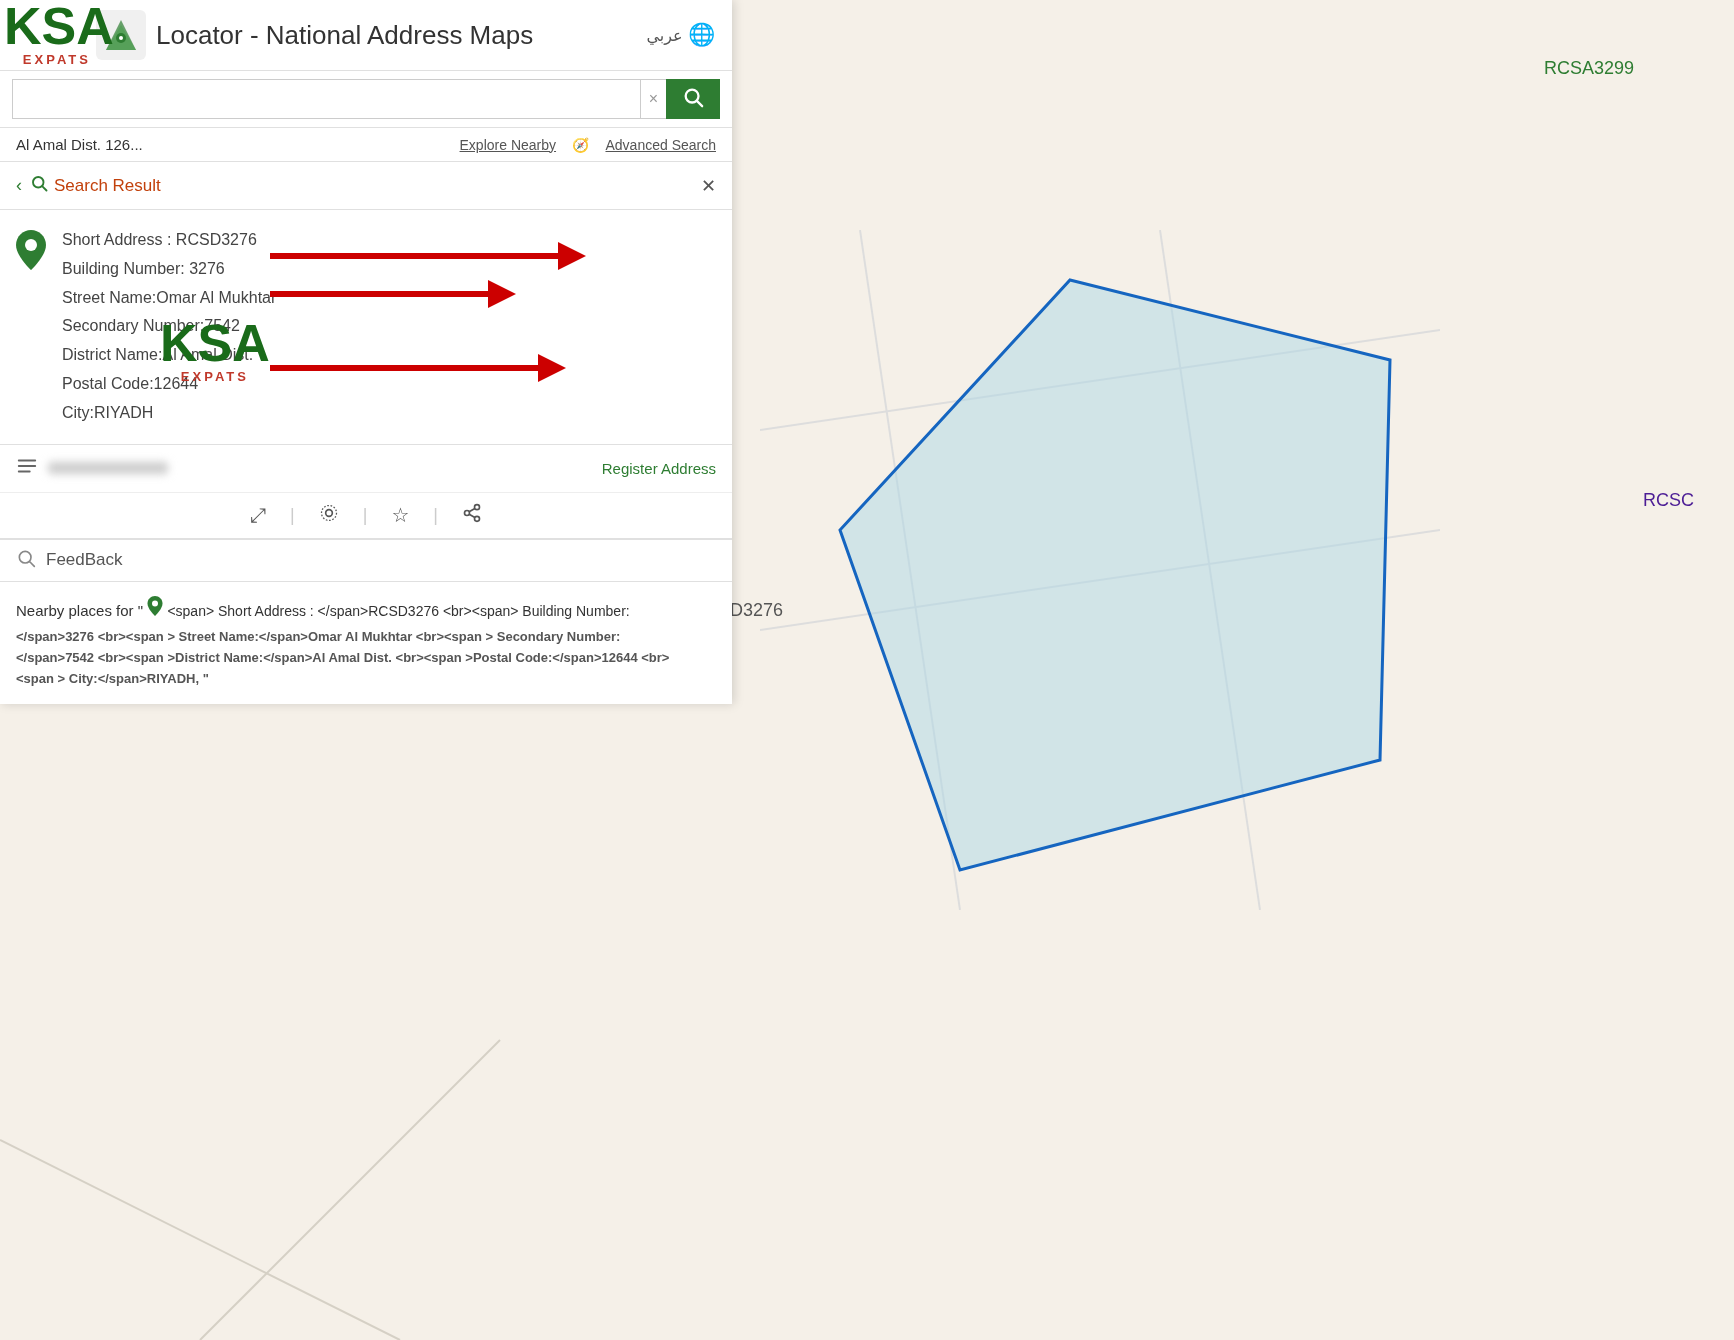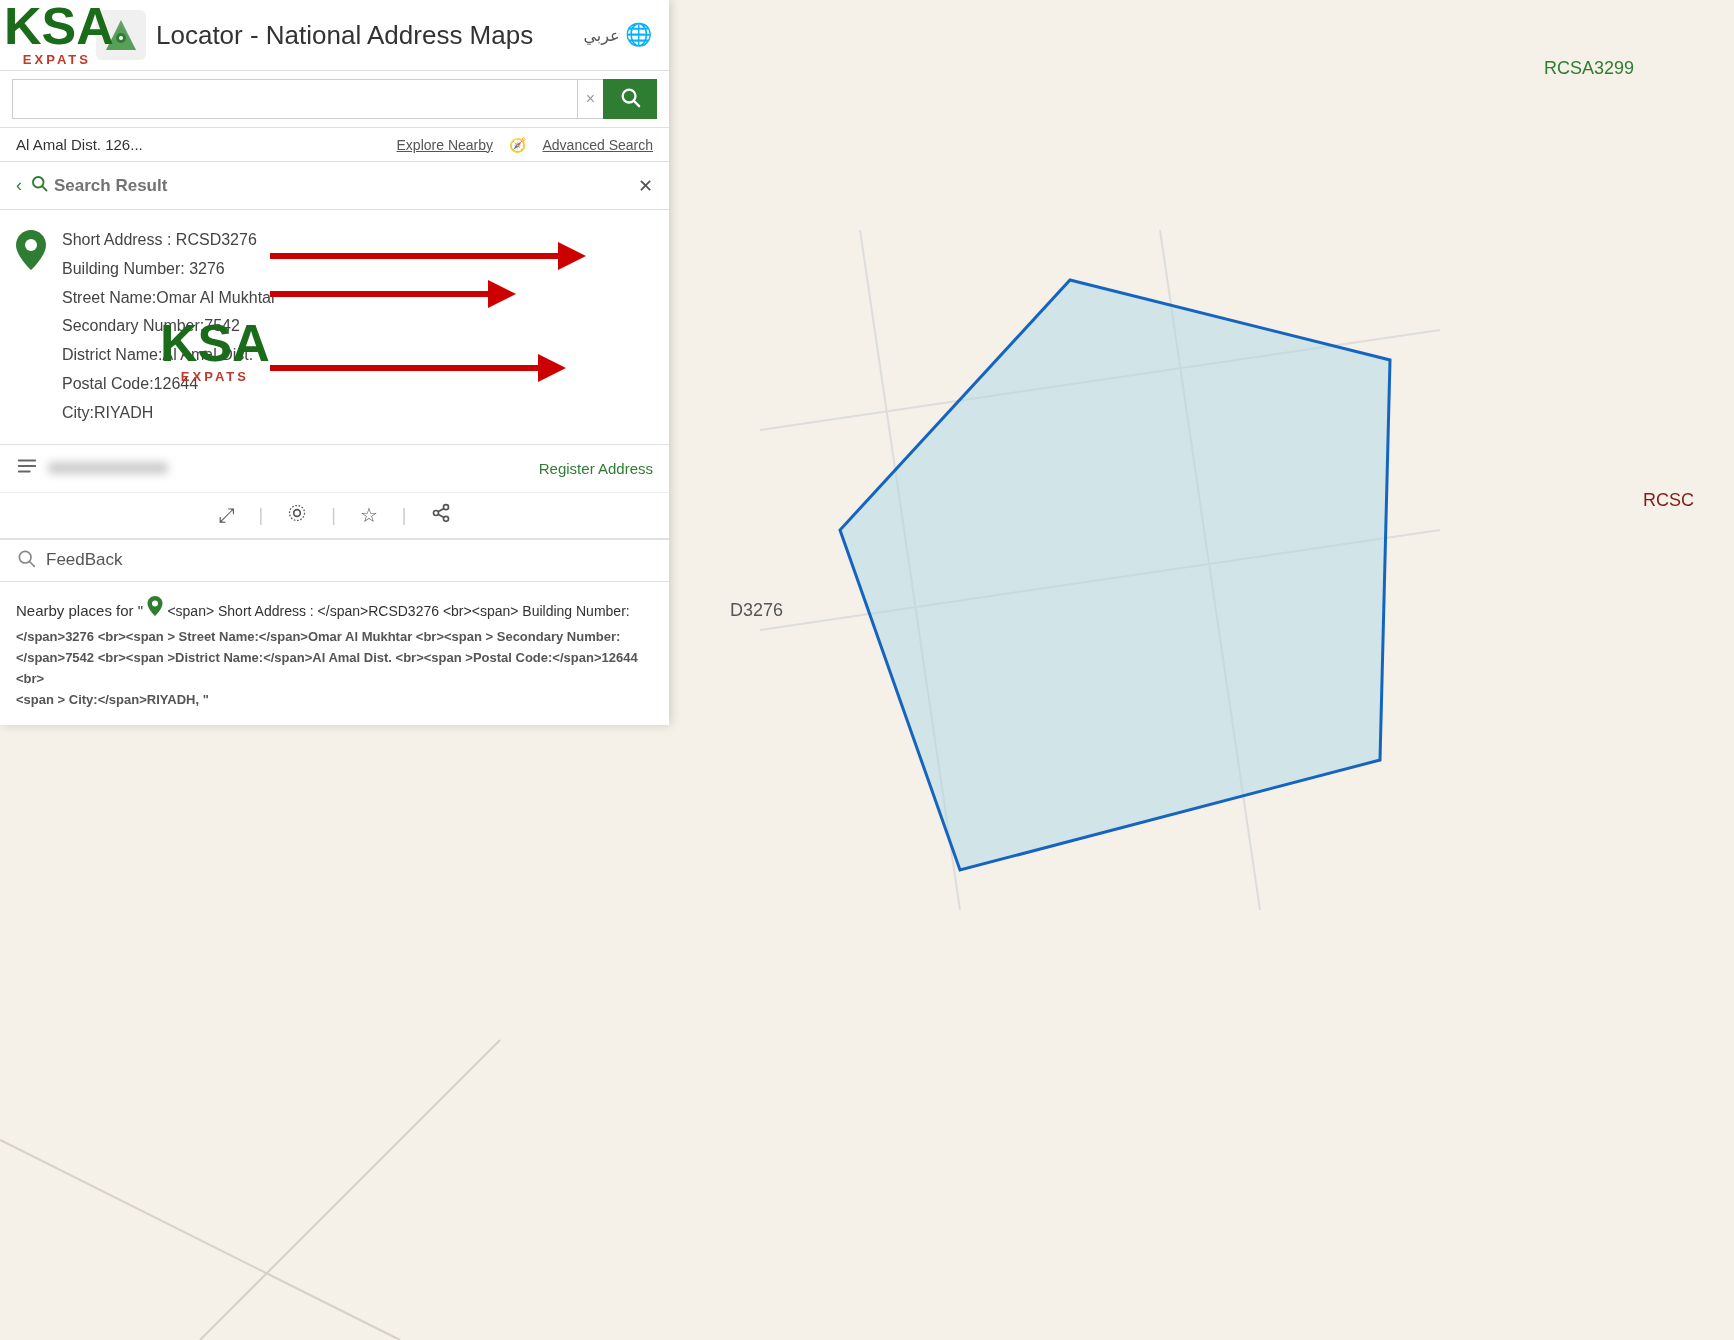--- a/index.html
+++ b/index.html
@@ -35,37 +35,37 @@
       right: 100px;
       font-size: 18px;
       color: #2e7d32;
       font-weight: 500;
     }
     .map-label-rcsc {
       position: absolute;
       top: 490px;
       right: 40px;
       font-size: 18px;
-      color: #7f1d1d;
+      color: #4c1d95;
       font-weight: 500;
     }
     .map-label-d3276 {
       position: absolute;
       top: 600px;
       left: 730px;
       font-size: 18px;
       color: #555;
       font-weight: 400;
     }
 
     
     #sidebar {
       position: absolute;
       top: 0; left: 0;
-      width: 669px;
+      width: 732px;
       background: white;
       box-shadow: 2px 0 10px rgba(0,0,0,0.15);
       display: flex;
       flex-direction: column;
     }
 
     
     #header {
       display: flex;
       align-items: center;
@@ -204,23 +204,23 @@
       font-size: 18px;
       margin-right: 8px;
       cursor: pointer;
     }
     .search-result-icon {
       color: #2e7d32;
       font-size: 18px;
       margin-right: 6px;
     }
     .search-result-label {
-      color: #737373;
+      color: #c2410c;
       font-size: 17px;
-      font-weight: 700;
+      font-weight: 400;
     }
     .close-icon {
       margin-left: auto;
       color: #555;
       font-size: 18px;
       cursor: pointer;
     }
 
     
     #result-content {

